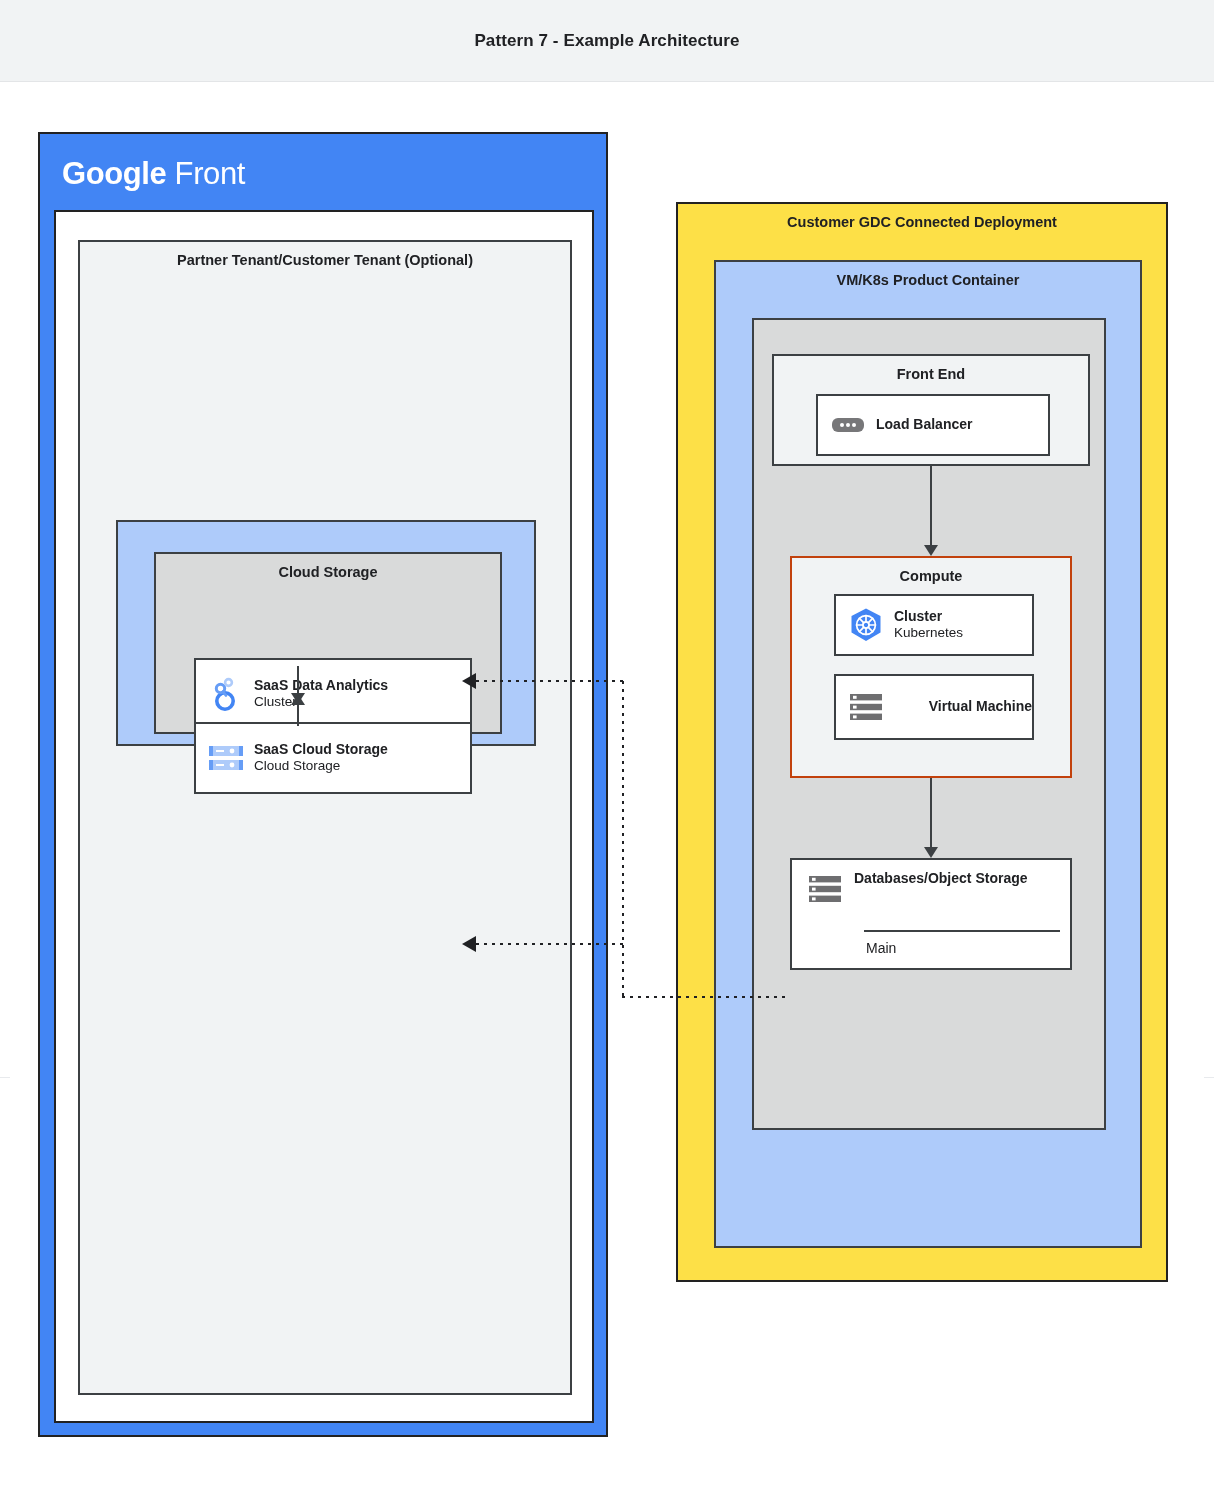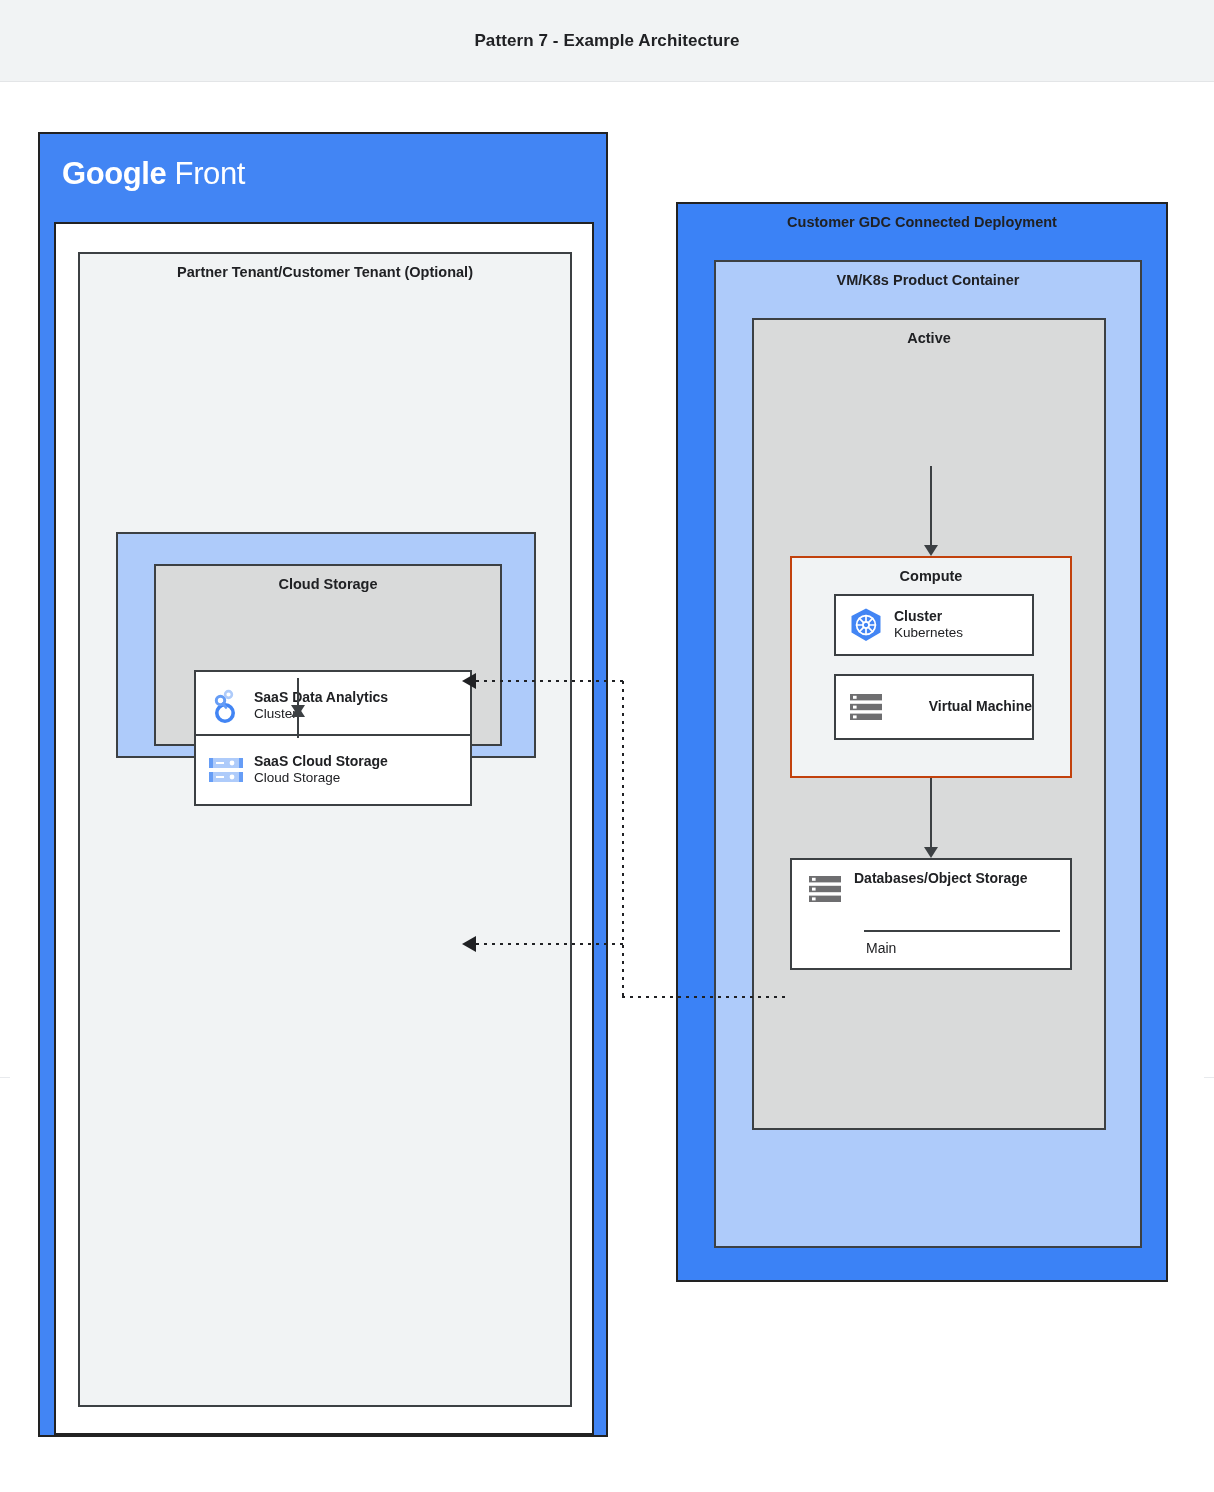--- a/index.html
+++ b/index.html
@@ -42,21 +42,21 @@
 
   
   #gcp-outer { left:38px; top:50px; width:570px; height:1305px; background:#4285f4; border:2px solid #222; }
   #gcp-logo {
     position:absolute; left:22px; top:22px;
     font-size:31px; color:#ffffff; letter-spacing:-0.4px; white-space:nowrap;
   }
   #gcp-logo .g-bold { font-weight:bold; }
   #gcp-logo .g-light { font-weight:normal; }
 
-  #gcp-inner { left:14px; top:88px; width:540px; height:1213px; background:#ffffff; border:2px solid #222; }
+  #gcp-inner { left:14px; top:76px; width:540px; height:1213px; background:#ffffff; border:2px solid #222; }
 
   #partner-tenant { left:22px; top:28px; width:494px; height:1155px; background:#f1f3f4; border:2px solid #3c4043; }
 
   #reporting { left:36px; top:278px; width:420px; height:226px; background:#aecbfa; border:2px solid #3c4043; }
 
   #cloud-storage-group { left:36px; top:30px; width:348px; height:182px; background:#d9dada; border:2px solid #3c4043; }
 
   
   .svc-card {
     position:absolute; background:#ffffff; border:2px solid #3c4043;
@@ -65,21 +65,21 @@
   .svc-icon { width:44px; flex:0 0 44px; display:flex; align-items:center; justify-content:center; margin-left:8px; }
   .svc-text { margin-left:6px; line-height:1.25; }
   .svc-title { font-size:14px; font-weight:bold; color:#202124; }
   .svc-sub { font-size:13.5px; font-weight:normal; color:#202124; }
 
   #card-bq      { left:38px; top:40px; width:278px; height:72px; }
   #card-looker  { left:38px; top:104px; width:278px; height:72px; }
   #card-gcs     { left:38px; top:168px; width:278px; height:72px; }
 
   
-  #gdc { left:676px; top:120px; width:492px; height:1080px; background:#3b82f6; border:2px solid #222; }
+  #gdc { left:676px; top:120px; width:492px; height:1080px; background:#fde047; border:2px solid #222; }
   #vmk8s { left:36px; top:56px; width:428px; height:988px; background:#aecbfa; border:2px solid #3c4043; }
   #active { left:36px; top:56px; width:354px; height:812px; background:#d9dada; border:2px solid #3c4043; }
 
   #frontend { left:18px; top:34px; width:318px; height:112px; background:#f1f3f4; border:2px solid #3c4043; }
   #card-lb { left:42px; top:38px; width:234px; height:62px; }
 
   #compute { left:36px; top:236px; width:282px; height:222px; background:#f1f3f4; border:2px solid #c2410c;padding-left:28px; }
   #card-cluster { left:42px; top:36px; width:200px; height:62px; }
   #card-vm { left:42px; top:116px; width:200px; height:66px;justify-content:space-between; }
 
@@ -207,22 +207,38 @@
     </div>
   </div>
 
   <div class="box" id="gdc">
     <div class="box-title">Customer GDC Connected Deployment</div>
 
     <div class="box" id="vmk8s">
       <div class="box-title">VM/K8s Product Container</div>
 
       <div class="box" id="active">
-        <div class="box-title">Active</div>
-
+
+        <div class="box" id="frontend">
+          <div class="box-title">Front End</div>
+
+          <div class="svc-card" id="card-lb">
+            <div class="svc-icon">
+              <svg class="icon-svg" width="34" height="18" viewBox="0 0 34 18">
+                <rect x="1" y="2" width="32" height="14" rx="6" fill="#777779"></rect>
+                <circle cx="11" cy="9" r="2" fill="#ffffff"></circle>
+                <circle cx="17" cy="9" r="2" fill="#ffffff"></circle>
+                <circle cx="23" cy="9" r="2" fill="#ffffff"></circle>
+              </svg>
+            </div>
+            <div class="svc-text">
+              <div class="svc-title">Load Balancer</div>
+            </div>
+          </div>
+        </div>
 
         <div class="v-arrow" style="left:169px; top:146px; width:16px; height:90px;">
           <div class="shaft" style="height:79px;"></div>
           <div class="head-down"></div>
         </div>
 
         <div class="box" id="compute">
           <div class="box-title">Compute</div>
 
           <div class="svc-card" id="card-cluster">

